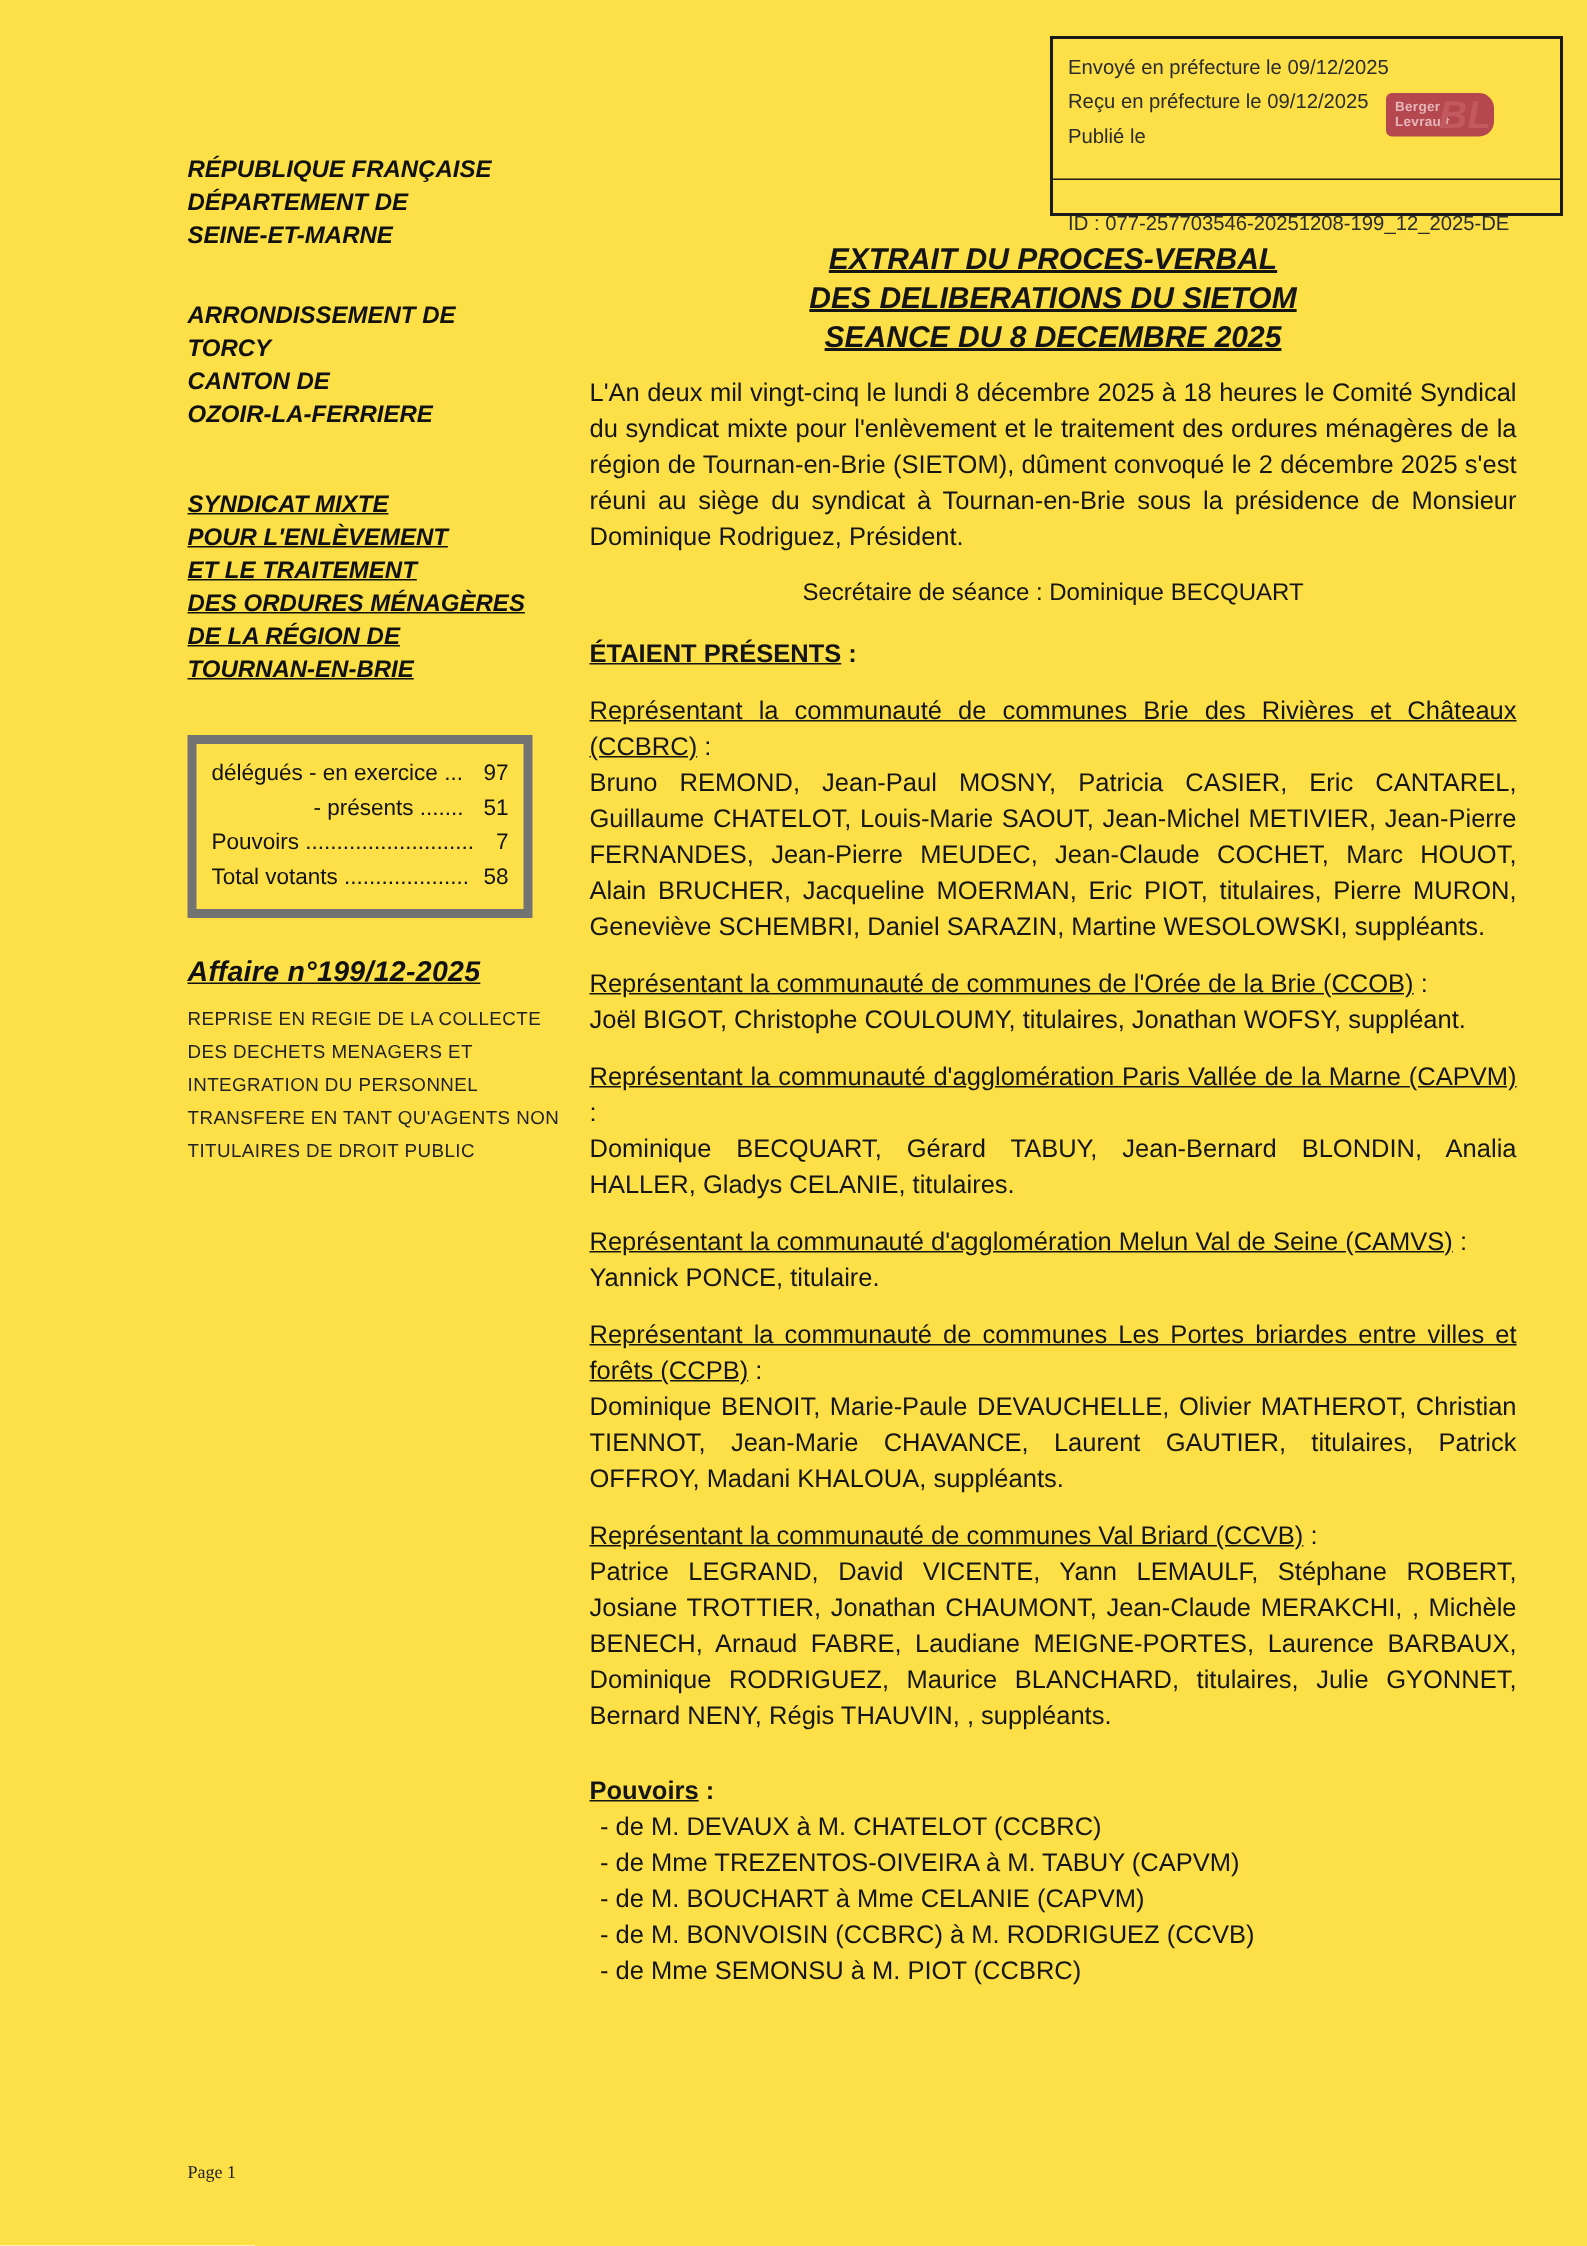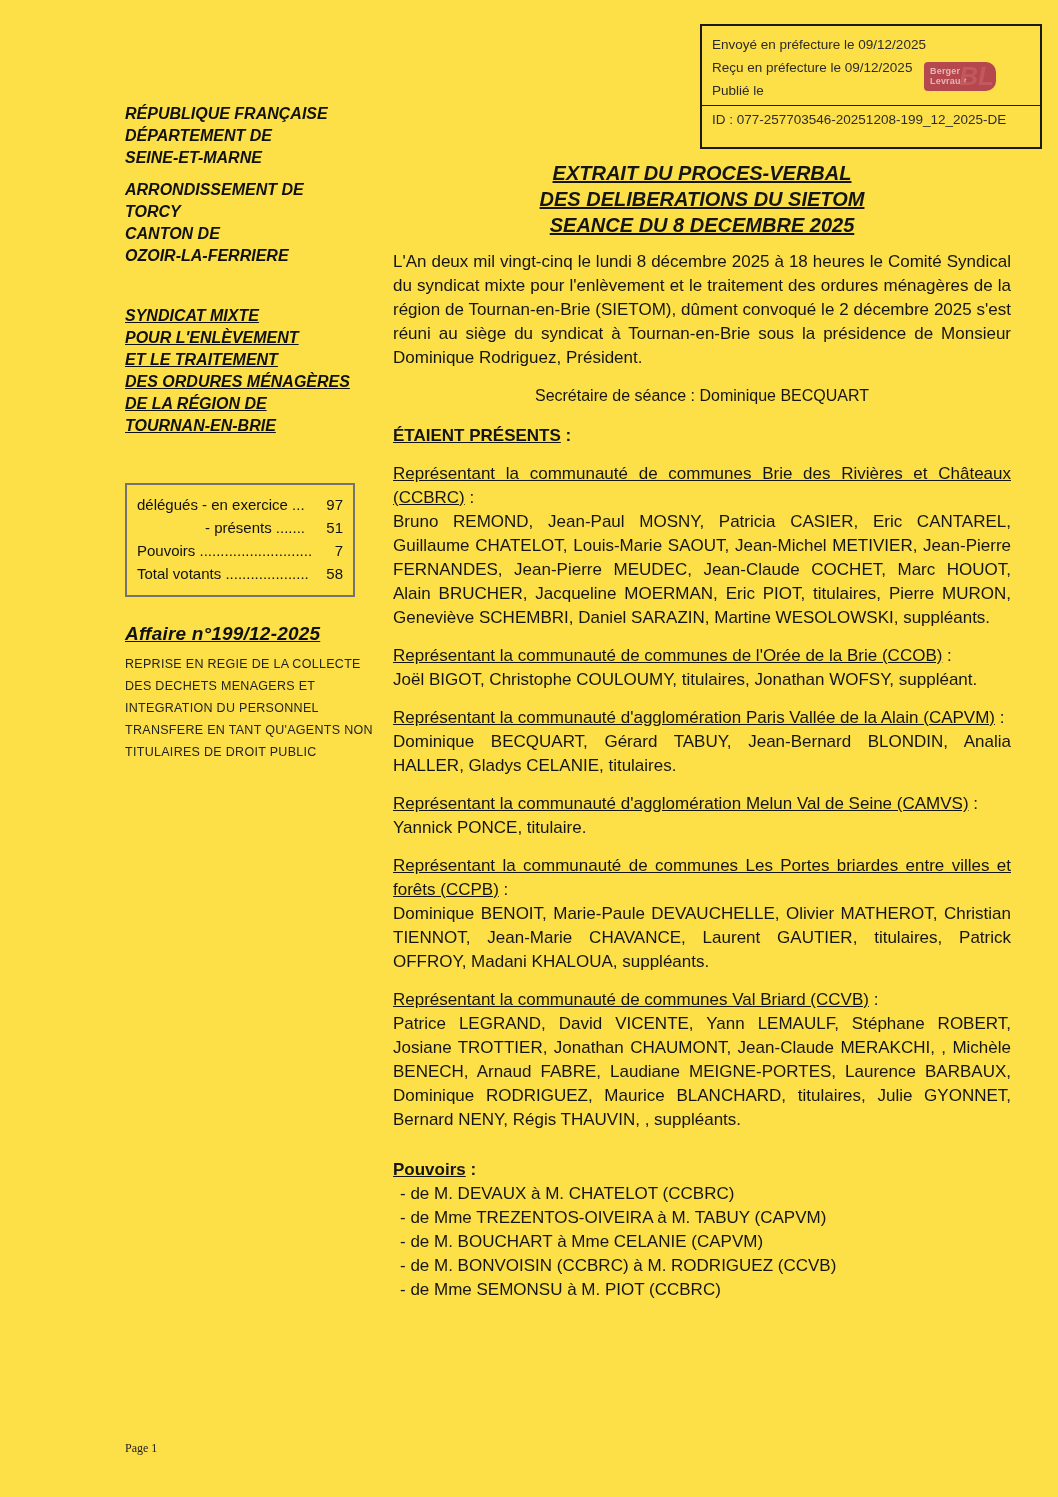--- a/index.html
+++ b/index.html
@@ -21,23 +21,23 @@
     left: 700px; top: 24px;
     width: 342px;
     border: 2px solid #1a1a1a;
     padding: 7px 10px 0 10px;
     font-size: 13.5px;
     color: #2b2b2b;
   }
   .stamp-row { height: 23px; line-height: 23px; white-space: nowrap; }
   .stamp-id-row {
     border-top: 1.5px solid #1a1a1a;
-    margin: 3px -10px 0 -10px;
-    padding: 3px 10px 4px 10px;
-    height: 42px; line-height: 22px; white-space: nowrap;
+    margin: 17px -10px 0 -10px;
+    padding: 18px 10px 4px 10px;
+    height: 20px; line-height: 22px; white-space: nowrap;
   }
   .bl-logo {
     position: absolute;
     left: 222px; top: 36px;
     width: 72px; height: 29px;
     background: #b5474e;
     border-radius: 4px 10px 10px 4px;
     overflow: hidden;
   }
   .bl-logo .bl-text {
@@ -55,28 +55,28 @@
   .left-col {
     position: absolute;
     left: 125px; top: 103px;
     width: 250px;
   }
   .idblock {
     font-weight: bold; font-style: italic;
     font-size: 16px; line-height: 22px;
   }
   .idblock div { white-space: nowrap; }
-  .arrond { margin-top: 10px; }
+  .arrond { margin-top: 31px; }
   .syndicat { margin-top: 38px; }
   .syndicat div { text-decoration: underline; }
 
   .delegates-box {
-    margin-top: 46px;
+    margin-top: 32px;
     width: 230px;
-    border: 2px solid #737373;
+    border: 6px solid #737373;
     padding: 8px 10px 10px 10px;
     font-size: 15px; line-height: 23px;
     font-style: normal; font-weight: normal;
   }
   .dg-row { display: flex; justify-content: space-between; white-space: nowrap; }
   .dg-row.indent { padding-left: 68px; }
 
   .affaire-title {
     margin-top: 26px;
     font-size: 19px; font-weight: bold;
@@ -198,21 +198,21 @@
     <p class="secretaire">Secrétaire de séance : Dominique BECQUART</p>
 
     <p class="presents"><span class="u">ÉTAIENT PRÉSENTS</span><span> :</span></p>
 
     <p class="section"><span class="heading">Représentant la communauté de communes Brie des Rivières et Châteaux (CCBRC)</span><span> :</span><br>
       <span>Bruno REMOND, Jean-Paul MOSNY, Patricia CASIER, Eric CANTAREL, Guillaume CHATELOT, Louis-Marie SAOUT, Jean-Michel METIVIER, Jean-Pierre FERNANDES, Jean-Pierre MEUDEC, Jean-Claude COCHET, Marc HOUOT, Alain BRUCHER, Jacqueline MOERMAN, Eric PIOT, titulaires, Pierre MURON, Geneviève SCHEMBRI, Daniel SARAZIN, Martine WESOLOWSKI, suppléants.</span></p>
 
     <p class="section"><span class="heading">Représentant la communauté de communes de l'Orée de la Brie (CCOB)</span><span> :</span><br>
       <span>Joël BIGOT, Christophe COULOUMY, titulaires, Jonathan WOFSY, suppléant.</span></p>
 
-    <p class="section"><span class="heading">Représentant la communauté d'agglomération Paris Vallée de la Alain (CAPVM)</span><span> :</span><br>
+    <p class="section"><span class="heading">Représentant la communauté d'agglomération Paris Vallée de la Marne (CAPVM)</span><span> :</span><br>
       <span>Dominique BECQUART, Gérard TABUY, Jean-Bernard BLONDIN, Analia HALLER, Gladys CELANIE, titulaires.</span></p>
 
     <p class="section"><span class="heading">Représentant la communauté d'agglomération Melun Val de Seine (CAMVS)</span><span> :</span><br>
       <span>Yannick PONCE, titulaire.</span></p>
 
     <p class="section"><span class="heading">Représentant la communauté de communes Les Portes briardes entre villes et forêts (CCPB)</span><span> :</span><br>
       <span>Dominique BENOIT, Marie-Paule DEVAUCHELLE, Olivier MATHEROT, Christian TIENNOT, Jean-Marie CHAVANCE, Laurent GAUTIER, titulaires, Patrick OFFROY, Madani KHALOUA, suppléants.</span></p>
 
     <p class="section"><span class="heading">Représentant la communauté de communes Val Briard (CCVB)</span><span> :</span><br>
       <span>Patrice LEGRAND, David VICENTE, Yann LEMAULF, Stéphane ROBERT, Josiane TROTTIER, Jonathan CHAUMONT, Jean-Claude MERAKCHI, , Michèle BENECH, Arnaud FABRE, Laudiane MEIGNE-PORTES, Laurence BARBAUX, Dominique RODRIGUEZ, Maurice BLANCHARD, titulaires, Julie GYONNET, Bernard NENY, Régis THAUVIN, , suppléants.</span></p>

